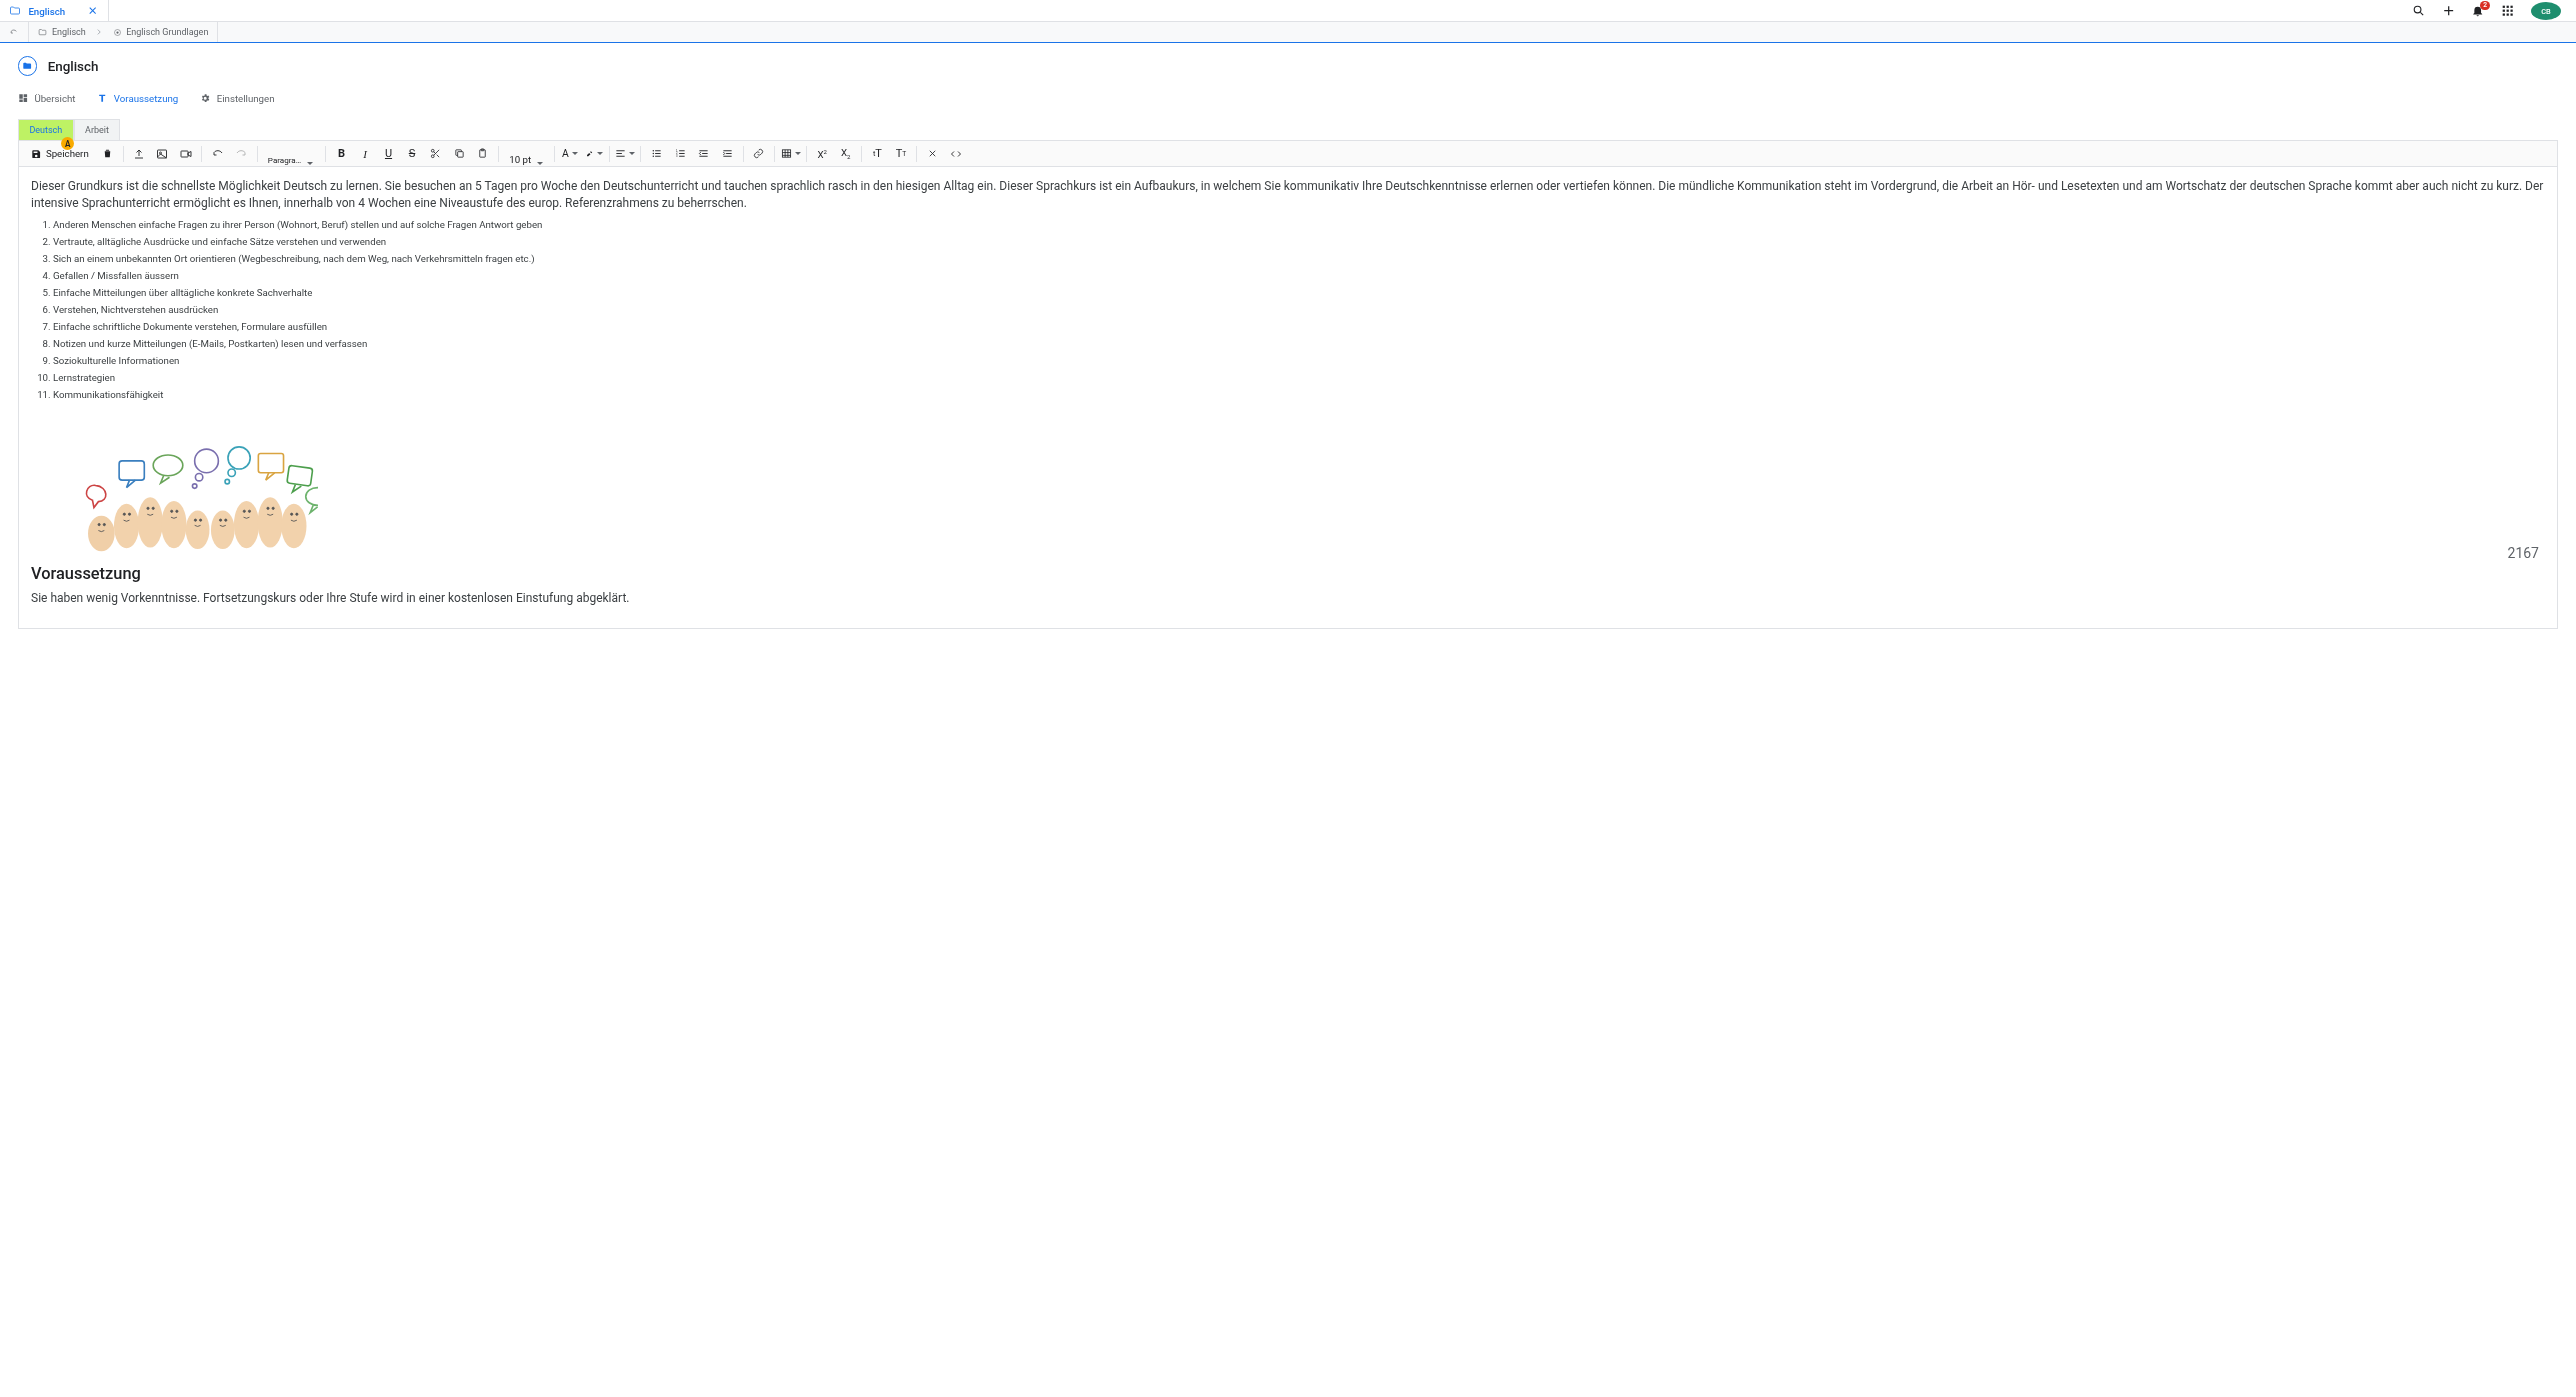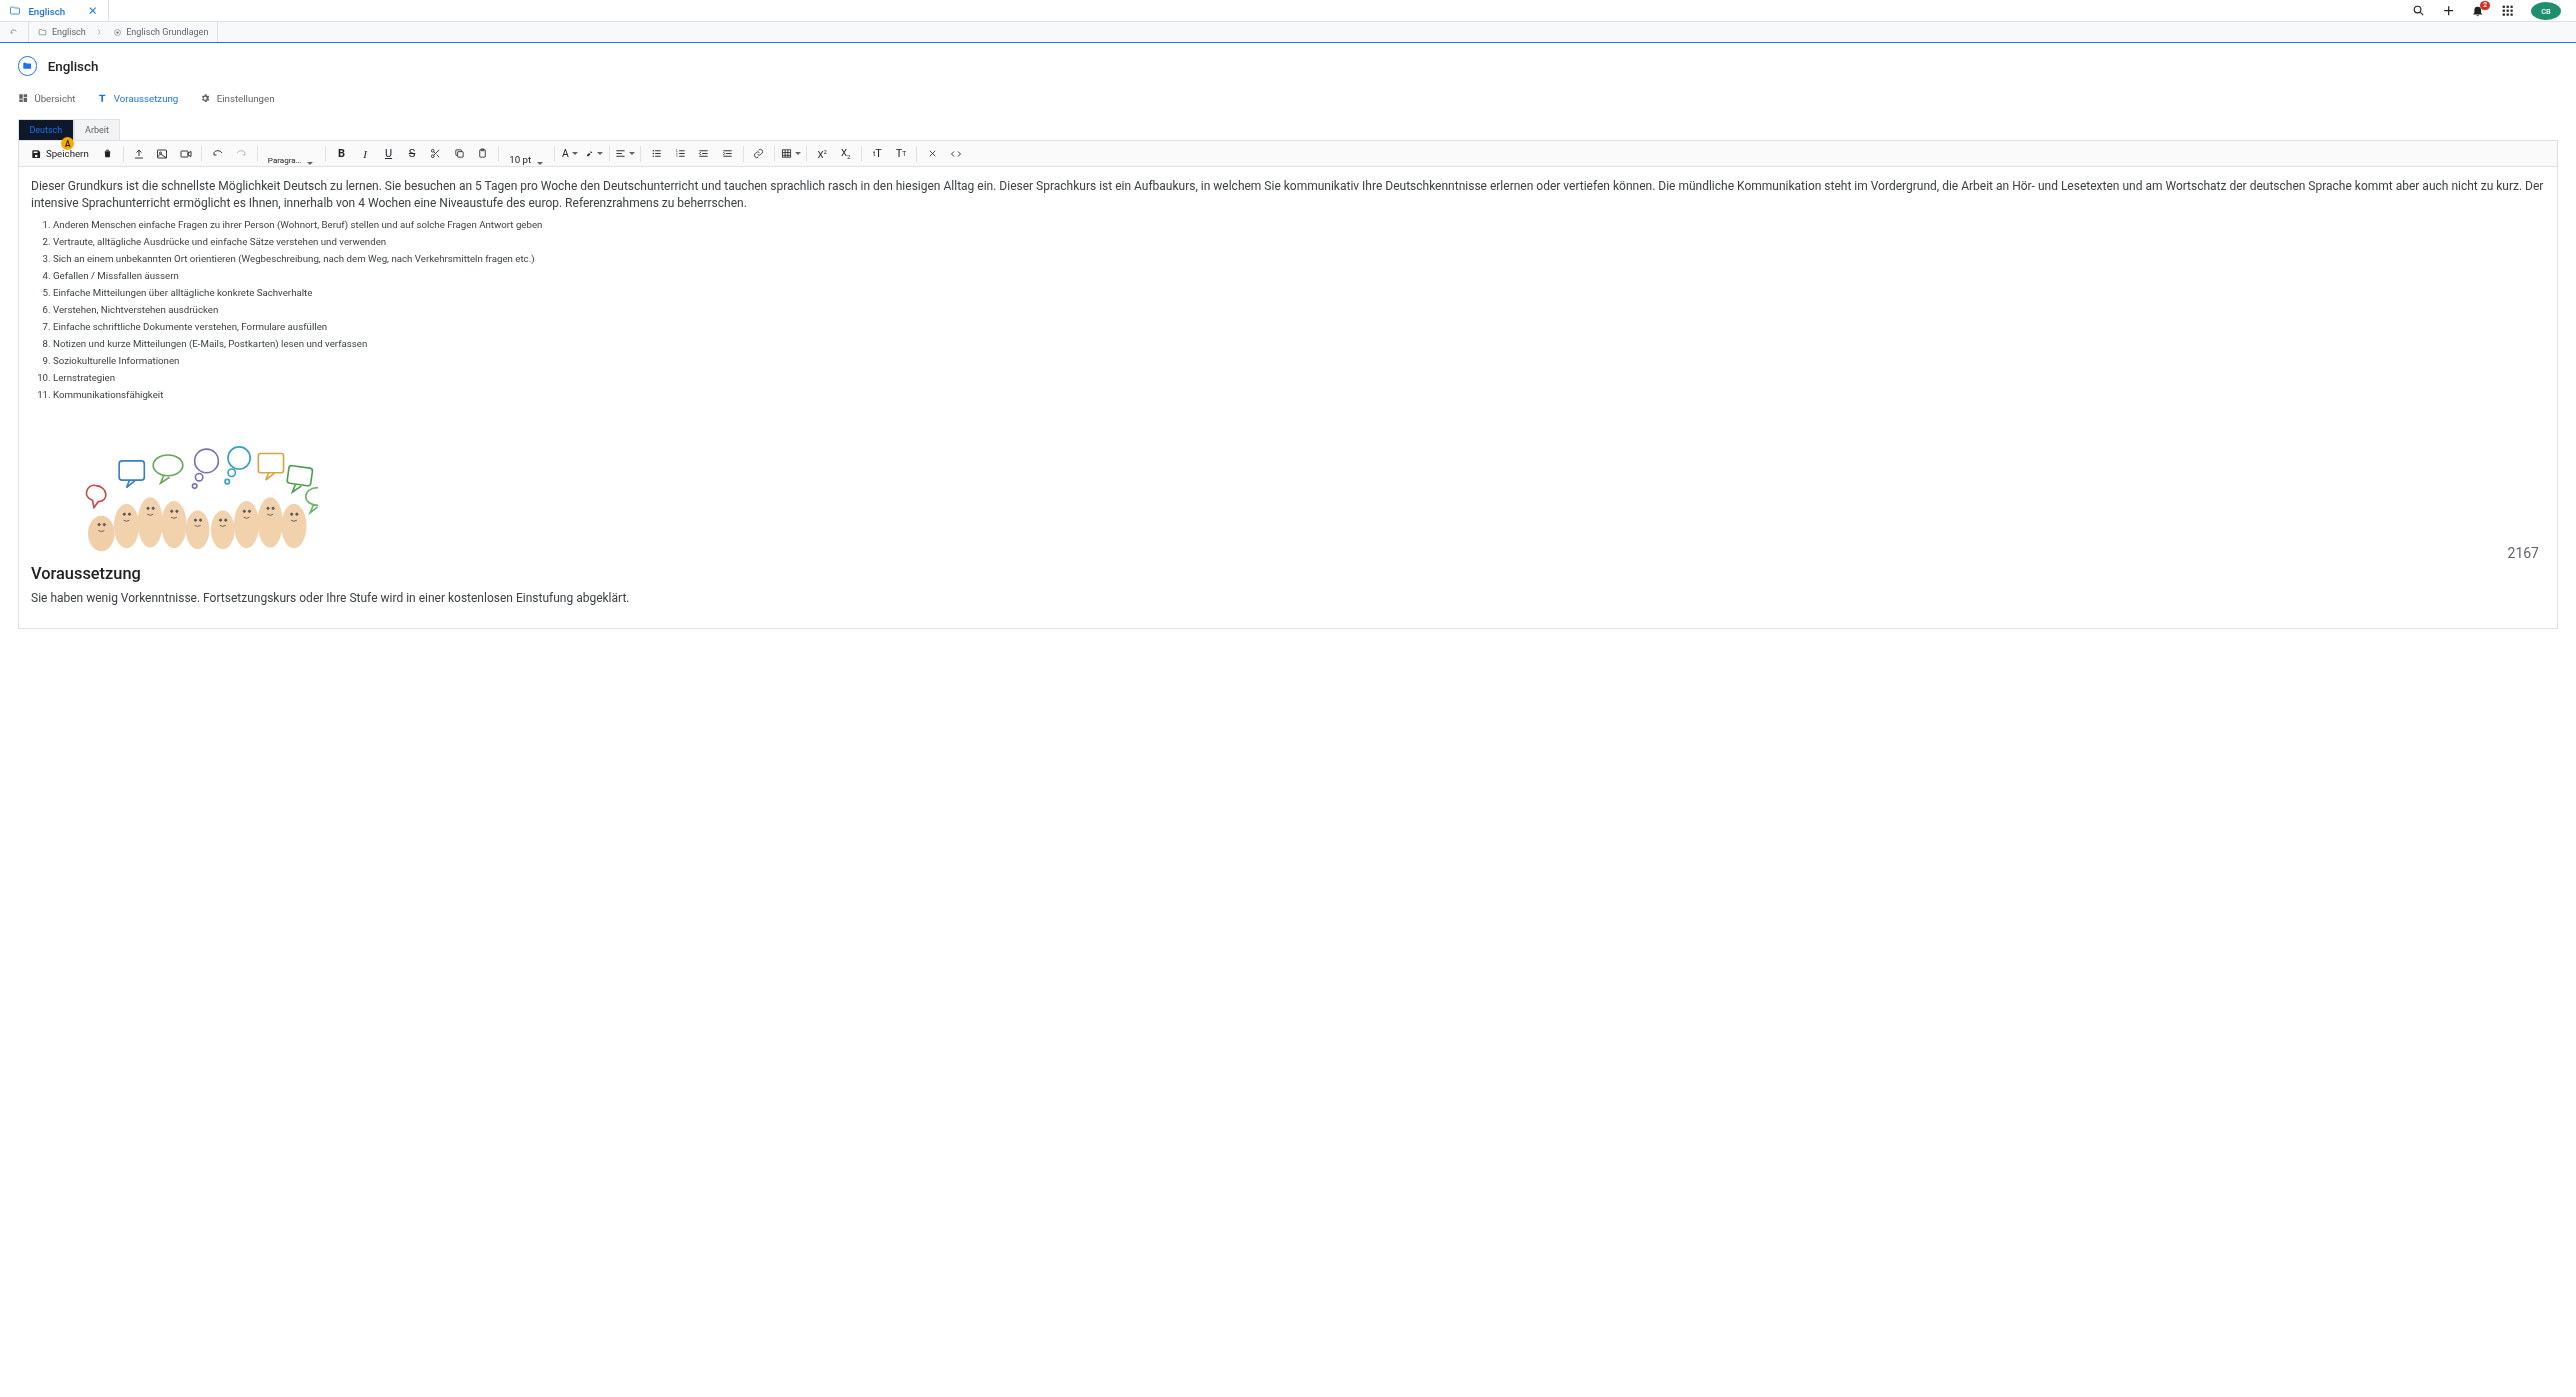--- a/index.html
+++ b/index.html
@@ -36,21 +36,21 @@
   .page-title-icon{width:19.3px;height:19.3px;border:1.1px solid var(--blue);border-radius:50%;display:flex;align-items:center;justify-content:center}
   .page-title{font-size:13.4px;font-weight:500}
 
   .tabs{display:flex;gap:22px;margin-top:12px}
   .tab{display:flex;align-items:center;gap:6px;height:21px;color:var(--muted);cursor:pointer;font-size:9.7px}
   .tab.active{color:var(--blue)}
 
   
   .langtabs{display:flex;margin-top:10.4px;position:relative}
   .langtab{padding:5.2px 10.4px;border:0.7px solid var(--border);border-bottom:none;background:#f1f3f4;color:var(--muted);cursor:pointer;font-size:9px}
-  .langtab.active{background:#0f172a;color:var(--blue);border-color:var(--border)}
+  .langtab.active{background:#bef264;color:var(--blue);border-color:var(--border)}
   .a-badge{position:absolute;left:43px;top:18px;width:13.4px;height:13.4px;border-radius:50%;background:#f9ab00;color:#202124;font-size:8.2px;font-weight:600;display:flex;align-items:center;justify-content:center;pointer-events:none}
 
   
   .toolbar{display:flex;align-items:center;height:27px;border:0.7px solid var(--border);background:#fafafa;padding:0 6px;gap:1.5px;overflow:hidden}
   .tbtn{width:22px;height:22px;display:flex;align-items:center;justify-content:center;cursor:pointer;border-radius:2.2px}
   .tsep{width:0.7px;height:16.4px;background:var(--border);margin:0 3px}
   .save{display:flex;align-items:center;gap:4.5px;padding:0 6px;height:22px;cursor:pointer;font-size:9.7px}
   .para-select{display:flex;align-items:flex-end;gap:3px;padding:0 6px;height:22px;cursor:pointer;font-size:9.7px;min-width:59px}
   .para-select small{overflow:hidden;text-overflow:ellipsis;white-space:nowrap;max-width:42px;display:inline-block}
 

